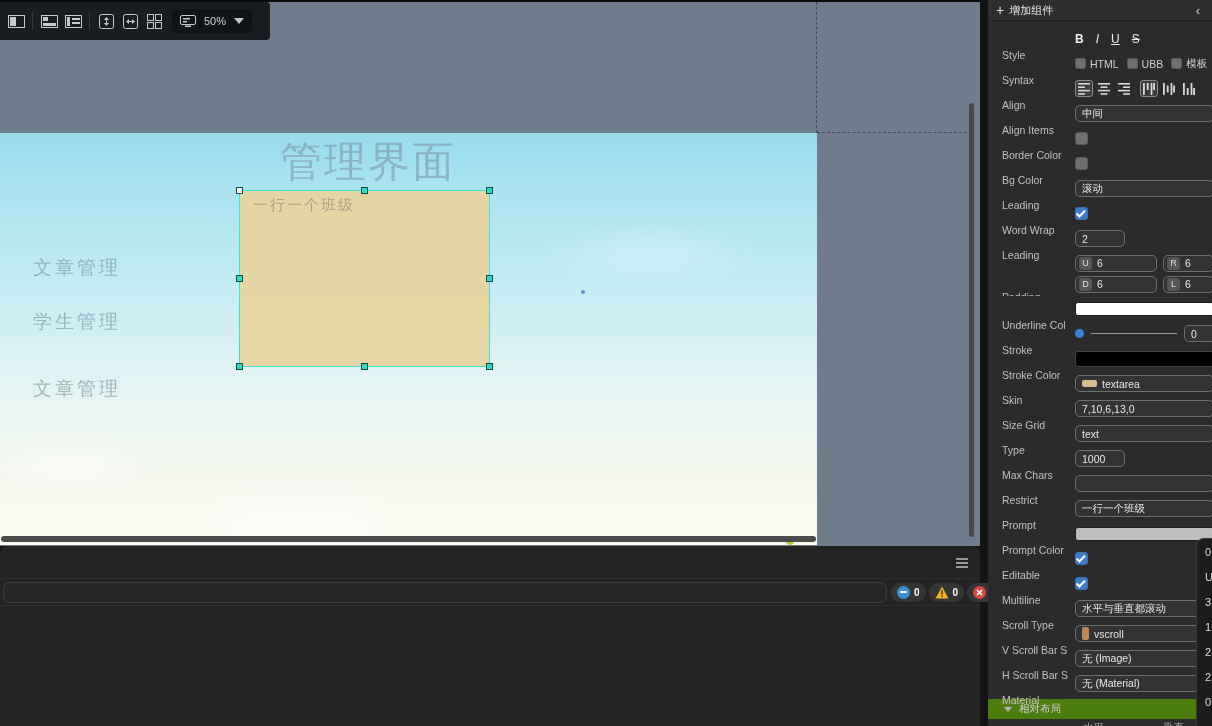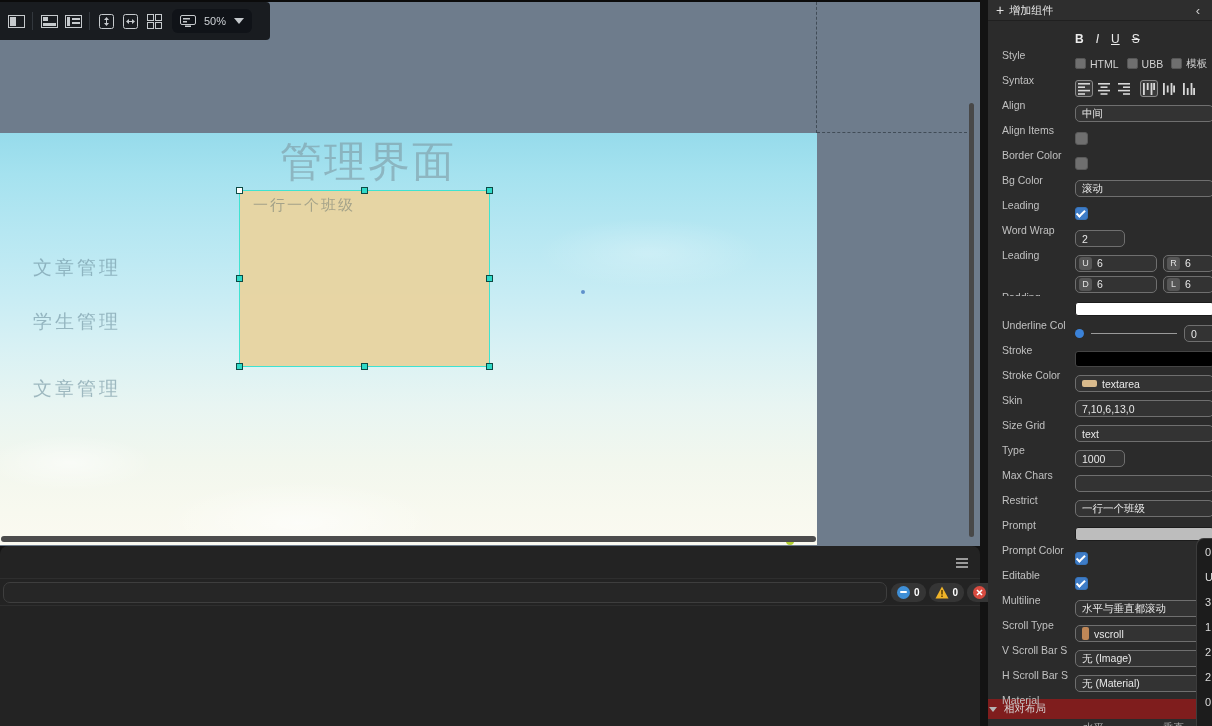--- a/index.html
+++ b/index.html
@@ -89,21 +89,21 @@
   .abtn { width:18px; height:17px; display:flex; align-items:center; justify-content:center;
     margin-right:2px; border:1px solid transparent; border-radius:3px; cursor:pointer; }
   .abtn.active { border-color:#8a8a8a; background:#3a3a3a; }
   .agap { width:5px; }
   .swatch { height:14px; border-radius:3px; flex:1; margin-right:-2px; border:1px solid #1c1c1c; cursor:pointer; }
   .slider-knob { width:9px; height:9px; border-radius:50%; background:#3b82d8; flex:none; cursor:pointer; }
   .slider-track { flex:1; height:1px; background:#9a9a9a; margin:0 7px; }
   .valbox { width:40px; margin-right:-12px; }
   .hpill { width:15px; height:7px; background:#d9ba8c; border-radius:2px; margin-right:5px; flex:none; }
   .vpill { width:7px; height:13px; background:#bf8757; border-radius:2px; margin-right:5px; flex:none; }
-  .sect { height:20px; background:#7f1d1d; display:flex; align-items:center; padding-left:1px; margin-top:3px; cursor:pointer; }
+  .sect { height:20px; background:#4d7c0f; display:flex; align-items:center; padding-left:16px; margin-top:3px; cursor:pointer; }
   .tri-down { width:0; height:0; border-left:4px solid transparent; border-right:4px solid transparent;
     border-top:5px solid #b5b5b5; margin-right:7px; }
   .sect-lbl { font-size:10.5px; color:#d5d5d5; }
   .col-lbls { position:relative; height:12px; }
   .col-lbls span { position:absolute; top:2px; font-size:10.5px; color:#ababab; }
   .col-h { left:95px; } .col-v { left:175px; }
   
   #overlay-sliver { position:absolute; left:1196px; top:538px; width:16px; height:188px; background:#1c1c1c;
     border-top-left-radius:8px; border-left:1px solid #3c3c3c; border-top:1px solid #3c3c3c; z-index:20; }
   .oline { height:25px; display:flex; align-items:center; padding-left:8px; font-size:11px; color:#dcdcdc; }

